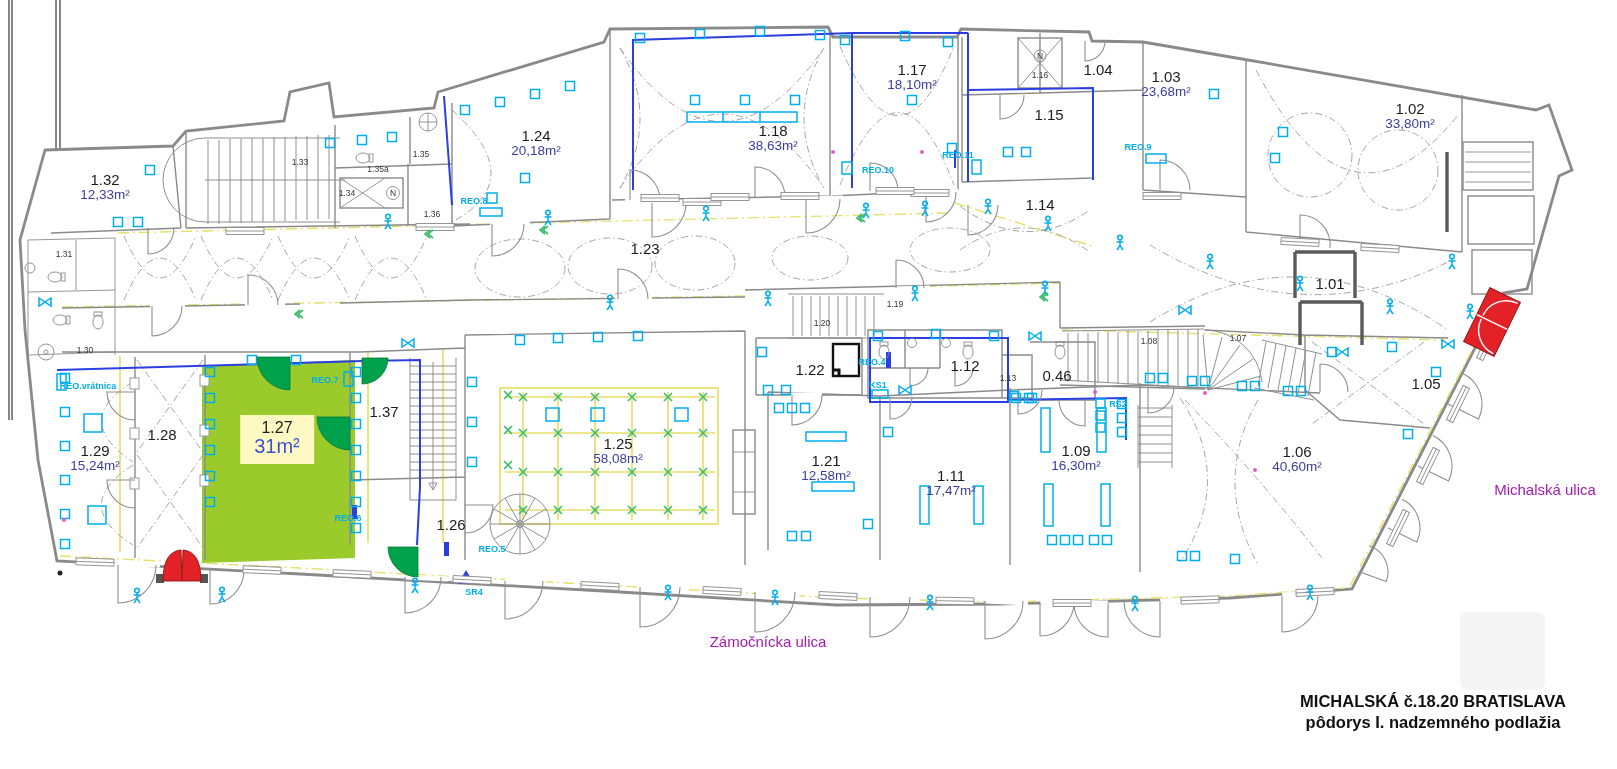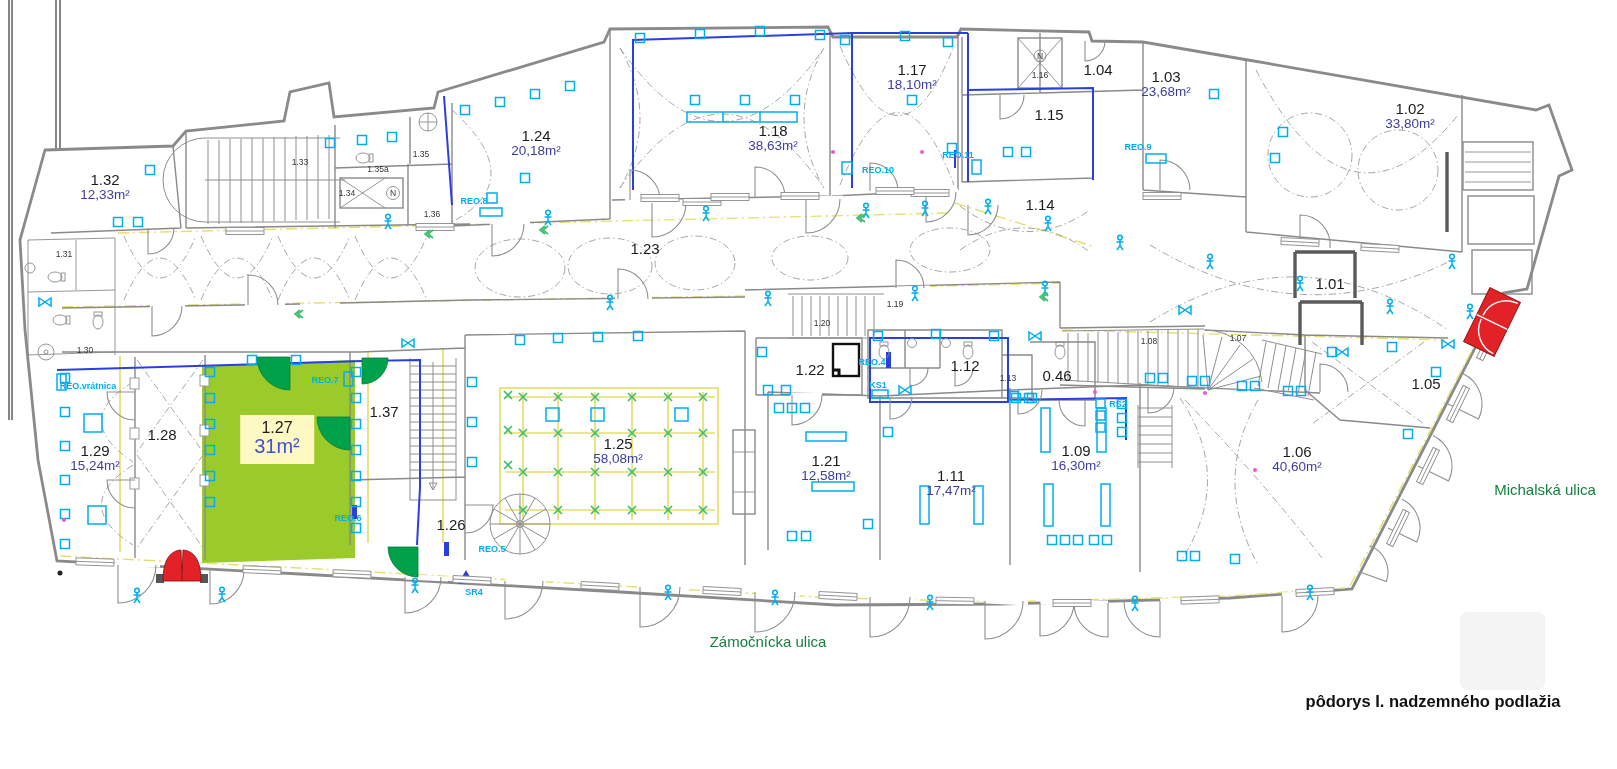--- a/index.html
+++ b/index.html
@@ -29,21 +29,21 @@
   
   .room-label{position:absolute;transform:translateX(-50%);text-align:center;line-height:1.08;white-space:nowrap;}
   .room-label .rid{font-size:15px;color:var(--room-text);}
   .room-label .rarea{font-size:13.5px;color:var(--area-text);}
   .room-label.boxed{background:#fef9c3;padding:4px 14px 6px;}
   .room-label.boxed .rid{font-size:16px;}
   .room-label.boxed .rarea{font-size:20px;color:var(--area-text-bright);}
   .sm-label{position:absolute;transform:translate(-50%,-50%);font-size:8.5px;color:#333;white-space:nowrap;}
   .tech-label{position:absolute;transform:translate(-50%,-50%);font-size:9px;font-weight:bold;
               color:var(--cyan);white-space:nowrap;}
-  .street{position:absolute;transform:translate(-50%,-50%);font-size:15px;color:#15803d;white-space:nowrap;}
+  .street{position:absolute;transform:translate(-50%,-50%);font-size:15px;color:#a21caf;white-space:nowrap;}
   #titleblock{position:absolute;left:1433px;top:691px;transform:translateX(-50%);text-align:center;
               font-weight:bold;font-size:16.5px;color:#111;line-height:1.25;white-space:nowrap;}
 </style>
 </head>
 <body>
 
 <div id="canvas">
 
 <svg id="plan-svg" width="1617" height="769" viewBox="0 0 1617 769">
   <defs>
@@ -659,16 +659,17 @@
       <div class="tech-label" style="left: 474px; top: 592px;">SR4</div>
       <div class="tech-label" style="left: 872px; top: 362px;">REO.4</div>
       <div class="tech-label" style="left: 878px; top: 385px;">KS1</div>
       <div class="tech-label" style="left: 1118px; top: 404px;">RS2</div>
     </div>
 
 <div class="street" id="street-0" style="left: 768px; top: 641px;">Zámočnícka ulica</div>
 <div class="street" id="street-1" style="left: 1545px; top: 489px;">Michalská ulica</div>
 
 <div id="titleblock">
+  <div>MICHALSKÁ č.18.20 BRATISLAVA</div>
   <div>pôdorys I. nadzemného podlažia</div>
 </div>
 
 </div>
 
 </body></html>

